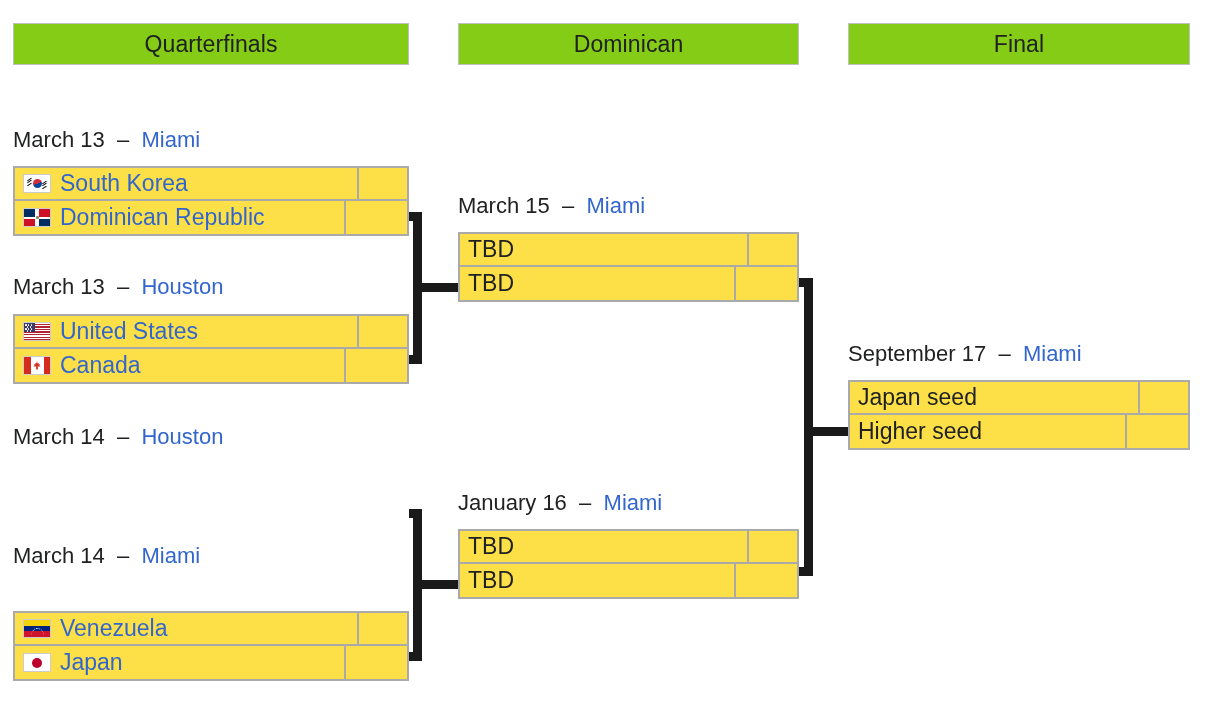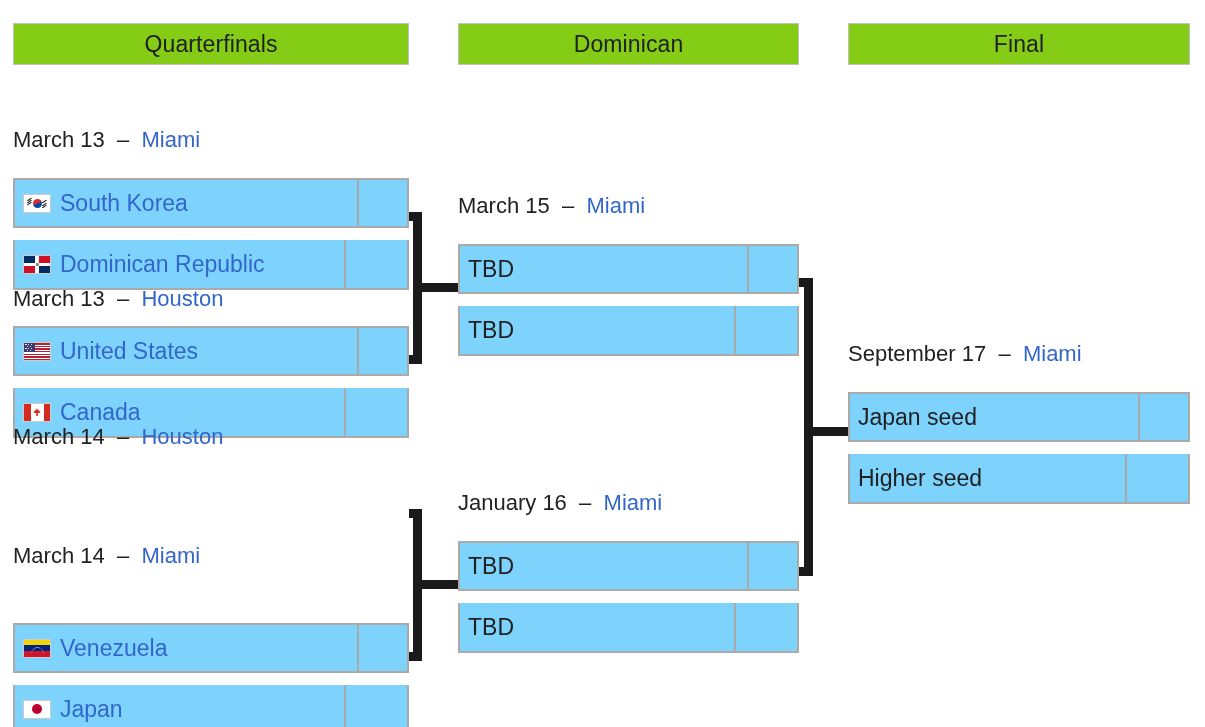--- a/index.html
+++ b/index.html
@@ -37,24 +37,23 @@
 
   
   .match{
     position:absolute;
     box-sizing:border-box;
     display:flex;flex-direction:column;
   }
   .row{
     box-sizing:border-box;
     display:flex;
-    height:50px;
+    height:35px;
     border:2px solid #aaaaaa;
-    background:#7dd3fc;
-    margin-top:12px;
+    background:#fde047;
   }
   .row + .row{border-top:none;gap:13px;}
   .cell-team{
     flex:1 1 auto;
     display:flex;align-items:center;
     gap:9px;
     padding-left:8px;
     box-sizing:border-box;
     border-right:2px solid #aaaaaa;
     overflow:hidden;
@@ -195,21 +194,21 @@
           <i class="cz-v"></i>
             <i class="cz-h"></i>
             <i class="seal"></i>
         </span>
         <span class="team-name">Dominican Republic</span>
       </div>
       <div class="cell-score"></div>
     </div>
   </div>
 
-  <div class="caption" style="left:13px;top:288px;">
+  <div class="caption" style="left:13px;top:276px;">
     <span>March 13</span>
     <span class="dash" style="white-space: pre;"> – </span>
     <span class="venue">Houston</span>
   </div>
   <div class="match" style="left:13px;top:314px;width:396px;">
     <div class="row">
       <div class="cell-team">
         <span class="flag f-us">
           <i class="s" style="top:0.6px"></i>
             <i class="s" style="top:3.2px"></i>

